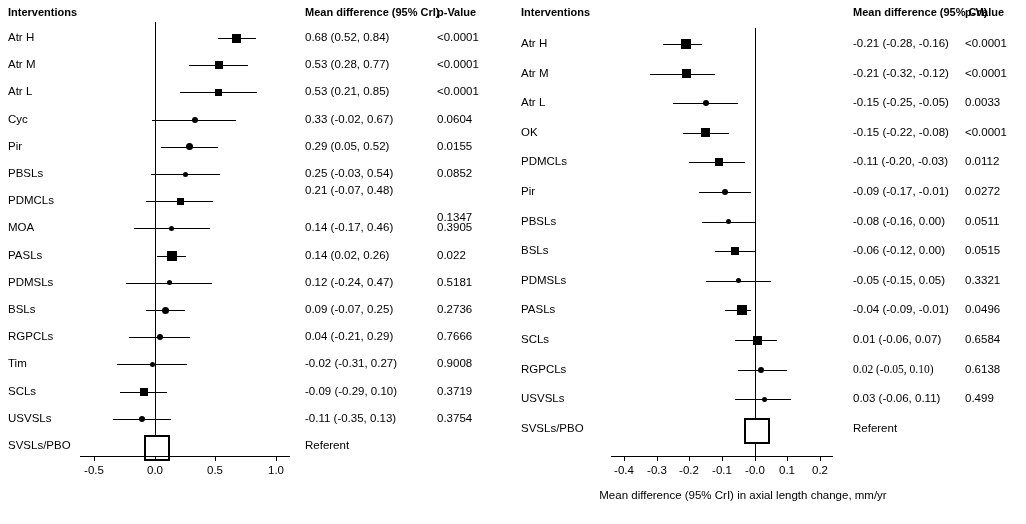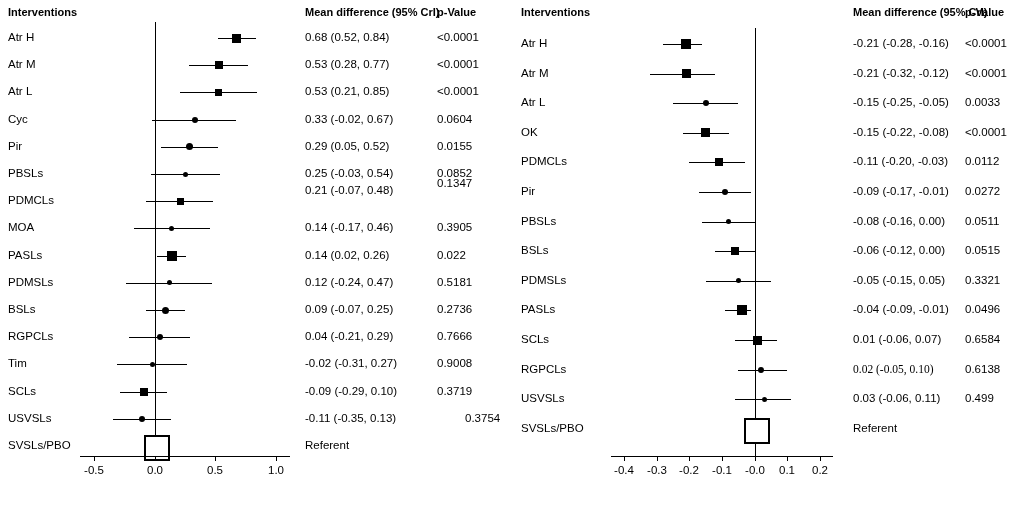--- a/index.html
+++ b/index.html
@@ -68,21 +68,21 @@
       <div class="rowp" style="left: 437px; top: 139.8px;">0.0155</div>
       <div class="ci" style="left: 160.862px; top: 146.8px; width: 56.7241px;"></div>
       <div class="pt circ" style="left: 186.328px; top: 143.3px; width: 7px; height: 7px;"></div>
       <div class="rowlabel" style="top: 167px;">PBSLs</div>
       <div class="rowvalue" style="left: 305px; top: 167px;">0.25 (-0.03, 0.54)</div>
       <div class="rowp" style="left: 437px; top: 167px;">0.0852</div>
       <div class="ci" style="left: 151.207px; top: 174px; width: 68.7931px;"></div>
       <div class="pt circ" style="left: 182.5px; top: 171.5px; width: 5px; height: 5px;"></div>
       <div class="rowlabel" style="top: 194.2px;">PDMCLs</div>
       <div class="rowvalue" style="left: 305px; top: 184px; text-align: center;">0.21 (-0.07, 0.48)</div>
-      <div class="rowp" style="left: 437px; top: 177px;">0.1347</div>
+      <div class="rowp" style="left: 437px; top: 211px;">0.1347</div>
       <div class="ci" style="left: 146.379px; top: 201.2px; width: 66.3793px;"></div>
       <div class="pt sq" style="left: 176.672px; top: 197.7px; width: 7px; height: 7px;"></div>
       <div class="rowlabel" style="top: 221.4px;">MOA</div>
       <div class="rowvalue" style="left: 305px; top: 221.4px;">0.14 (-0.17, 0.46)</div>
       <div class="rowp" style="left: 437px; top: 221.4px;">0.3905</div>
       <div class="ci" style="left: 134.31px; top: 228.4px; width: 76.0345px;"></div>
       <div class="pt circ" style="left: 169.224px; top: 225.9px; width: 5px; height: 5px;"></div>
       <div class="rowlabel" style="top: 248.6px;">PASLs</div>
       <div class="rowvalue" style="left: 305px; top: 248.6px;">0.14 (0.02, 0.26)</div>
       <div class="rowp" style="left: 437px; top: 248.6px;">0.022</div>
@@ -108,21 +108,21 @@
       <div class="rowp" style="left: 437px; top: 357.4px;">0.9008</div>
       <div class="ci" style="left: 117.414px; top: 364.4px; width: 70px;"></div>
       <div class="pt circ" style="left: 149.914px; top: 361.9px; width: 5px; height: 5px;"></div>
       <div class="rowlabel" style="top: 384.6px;">SCLs</div>
       <div class="rowvalue" style="left: 305px; top: 384.6px;">-0.09 (-0.29, 0.10)</div>
       <div class="rowp" style="left: 437px; top: 384.6px;">0.3719</div>
       <div class="ci" style="left: 119.828px; top: 391.6px; width: 47.069px;"></div>
       <div class="pt sq" style="left: 139.966px; top: 387.6px; width: 8px; height: 8px;"></div>
       <div class="rowlabel" style="top: 411.8px;">USVSLs</div>
       <div class="rowvalue" style="left: 305px; top: 411.8px;">-0.11 (-0.35, 0.13)</div>
-      <div class="rowp" style="left: 437px; top: 411.8px; margin-left: 28px;">0.3754</div>
+      <div class="rowp" style="left: 437px; top: 411.8px;">0.3754</div>
       <div class="ci" style="left: 112.586px; top: 418.8px; width: 57.931px;"></div>
       <div class="pt circ" style="left: 138.552px; top: 415.8px; width: 6px; height: 6px;"></div>
       <div class="rowlabel" style="top: 439px;">SVSLs/PBO</div>
       <div class="rowvalue" style="left: 305px; top: 439px;">Referent</div>
       <div class="refbox" style="left: 143.828px; top: 435px; width: 22px; height: 22px;"></div>
       <div class="axis" style="left: 80px; top: 456px; width: 210px;"></div>
       <div class="tick" style="left: 94px; top: 456px;"></div>
       <div class="ticklabel" style="left: 94px; top: 464px;">-0.5</div>
       <div class="tick" style="left: 155px; top: 456px;"></div>
       <div class="ticklabel" style="left: 155px; top: 464px;">0.0</div>
@@ -212,14 +212,15 @@
       <div class="tick" style="left: 176px; top: 456px;"></div>
       <div class="ticklabel" style="left: 176px; top: 464px;">-0.2</div>
       <div class="tick" style="left: 209px; top: 456px;"></div>
       <div class="ticklabel" style="left: 209px; top: 464px;">-0.1</div>
       <div class="tick" style="left: 242px; top: 456px;"></div>
       <div class="ticklabel" style="left: 242px; top: 464px;">-0.0</div>
       <div class="tick" style="left: 274px; top: 456px;"></div>
       <div class="ticklabel" style="left: 274px; top: 464px;">0.1</div>
       <div class="tick" style="left: 307px; top: 456px;"></div>
       <div class="ticklabel" style="left: 307px; top: 464px;">0.2</div>
+      <div class="xtitle" style="left: 30px; width: 400px; top: 489px;">Mean difference (95% CrI) in axial length change, mm/yr</div>
     </div>
 </div>
 
 </body></html>

